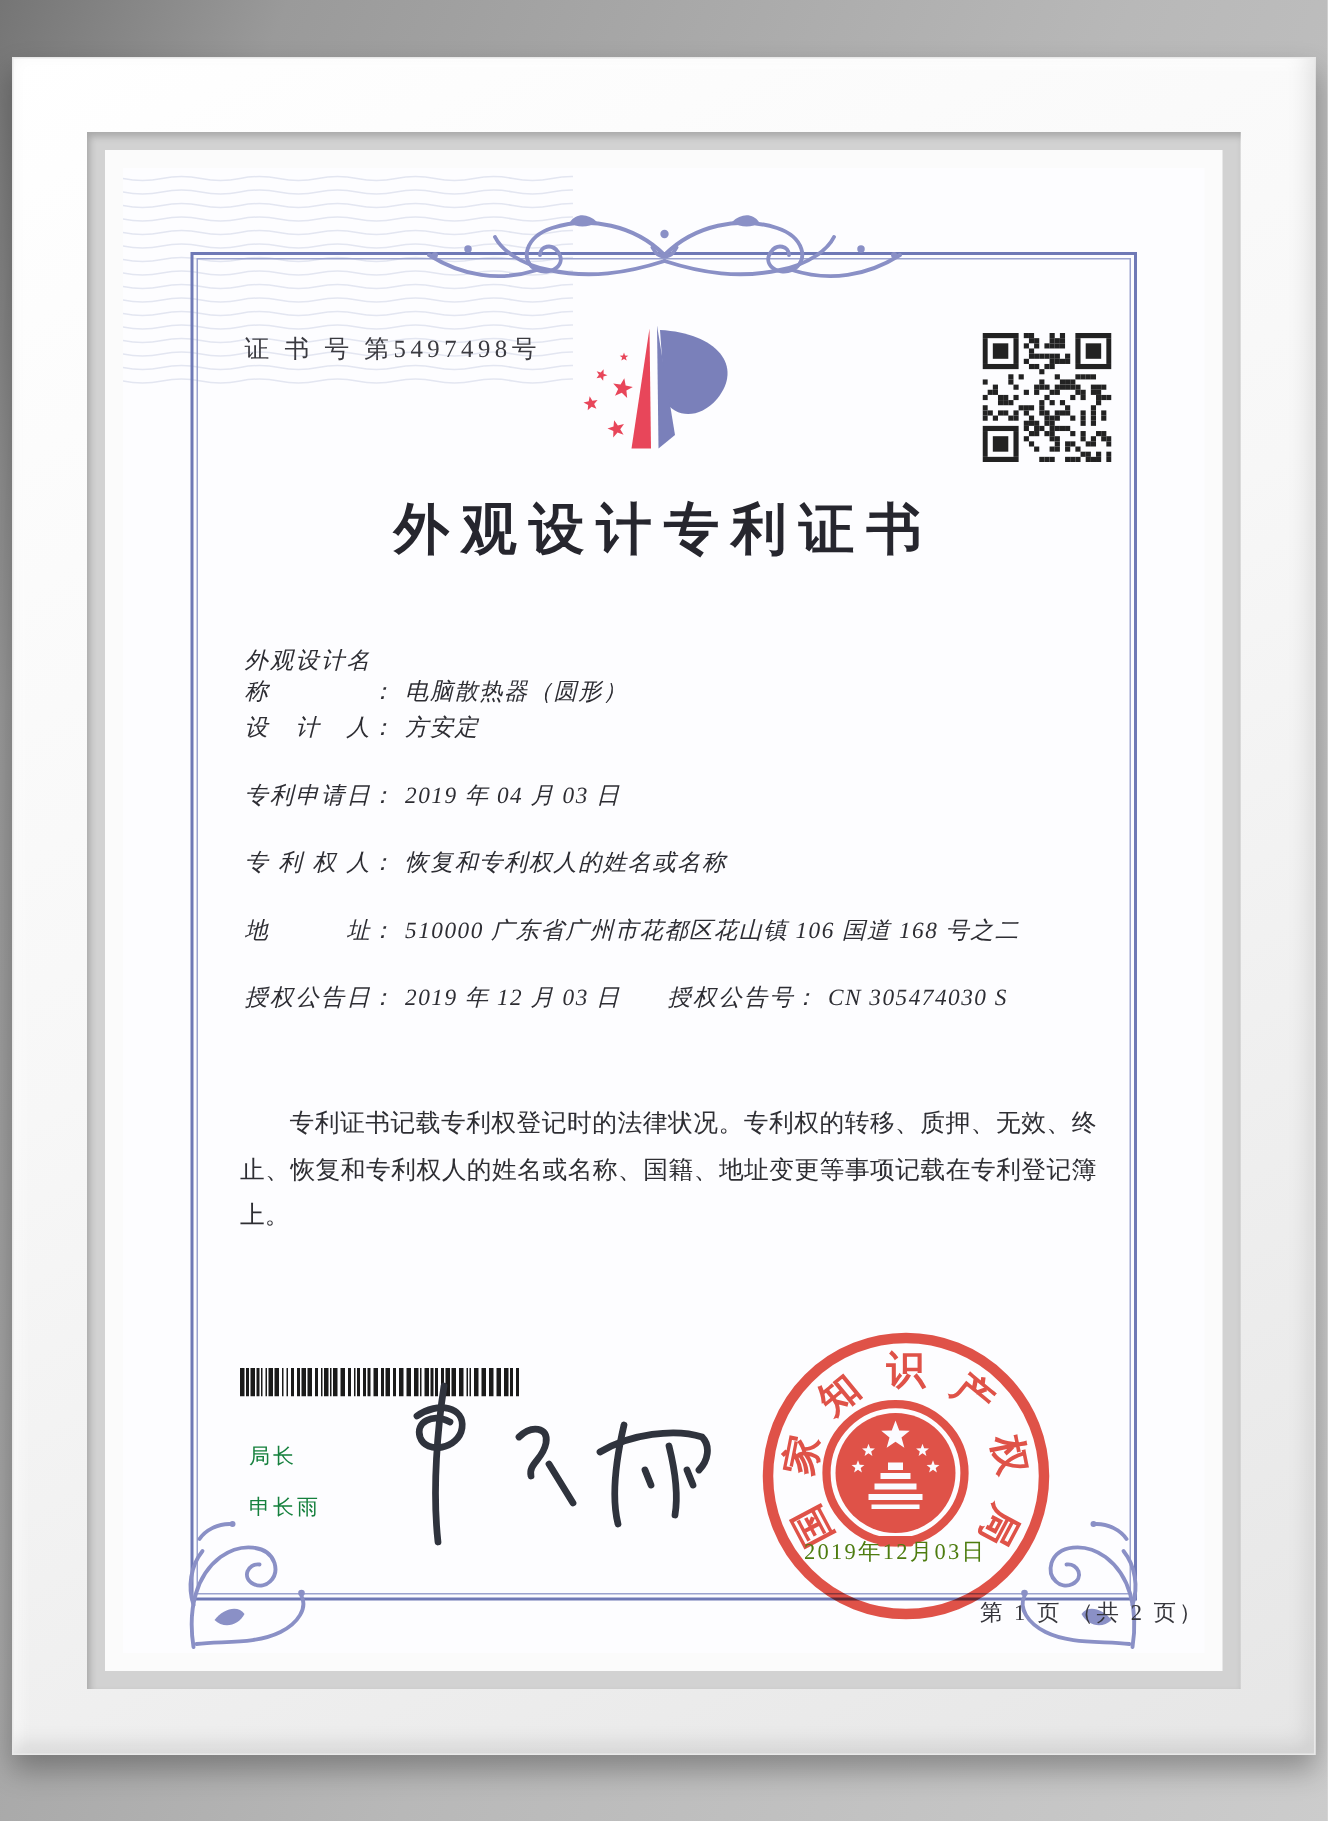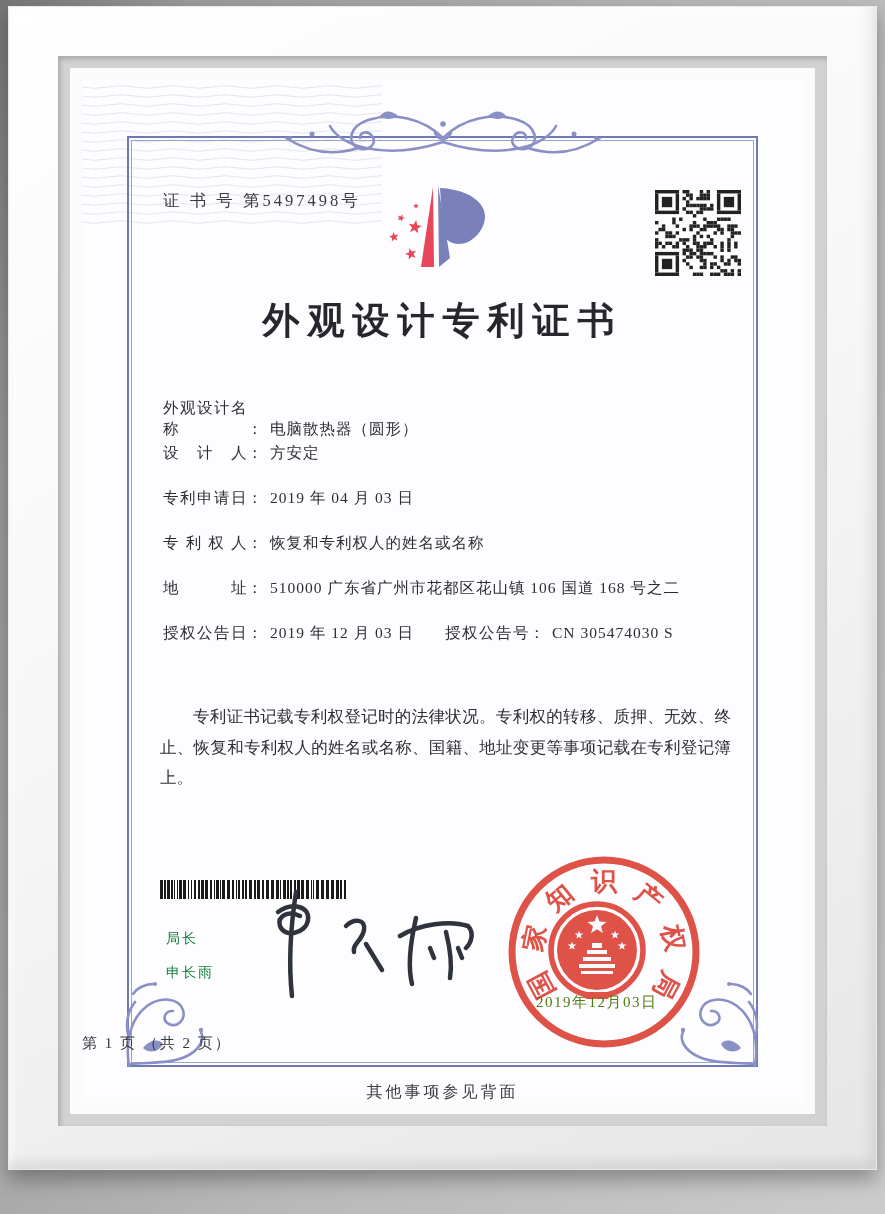--- a/index.html
+++ b/index.html
@@ -1,44 +1,44 @@
 <!DOCTYPE html>
 <html style="--border-blue: #6f79b6; --orn: #8a90c6;"><head>
 <meta charset="utf-8">
 <style>
   html,body{margin:0;padding:0;}
   body{width:885px;height:1214px;background:#b0b0b0;font-family:"Liberation Serif","DejaVu Serif",serif;overflow:hidden;}
   .photo{position:relative;width:885px;height:1214px;background:linear-gradient(112deg,#757575 0%,#9a9a9a 14%,#b8b8b8 55%,#cccccc 100%);}
   .frame{position:absolute;inset:6px 8px 44px 8px;background:linear-gradient(152deg,#ffffff 0%,#f7f7f7 45%,#e6e6e6 100%);
-         box-shadow:0 10px 18px rgba(0,0,0,.30), inset 0 0 0 1px #e9e9e9, inset -5px -7px 14px rgba(0,0,0,.10), inset 4px 5px 10px rgba(255,255,255,.9);}
+         box-shadow:0 10px 18px rgba(0,0,0,.30), inset 0 0 0 1px #e9e9e9, inset -5px -7px 14px rgba(0,0,0,.10), inset 4px 5px 10px rgba(255,255,255,.9);margin-top:32px;}
   .lip{position:absolute;inset:50px 50px 44px 50px;background:#d2d2d2;box-shadow:inset 2px 3px 5px rgba(0,0,0,.20);}
   .matte{position:absolute;inset:12px;background:#fbfbfb;}
   .paper{position:absolute;inset:12px;background:#fdfdff;overflow:hidden;}
   .waves{position:absolute;inset:0;z-index:0;}
   .borderbox{position:absolute;inset:56px 45px 35px 45px;border:2px solid var(--border-blue,#6f79b6);z-index:1;}
   .borderbox::after{content:'';position:absolute;inset:2px;border:1px solid #9ba3cf;}
   .orn{position:absolute;z-index:2;}
   .orn path{stroke:var(--orn,#8a90c6);stroke-width:2.6;fill:none;stroke-linecap:round;}
   .orn .fil{fill:var(--orn,#8a90c6);stroke:none;}
   .abs{position:absolute;z-index:3;}
   .certno{left:81px;top:110px;font-size:16.5px;letter-spacing:3px;color:#3a3a40;}
   .title{left:0;right:0;top:216px;text-align:center;font-size:37px;font-weight:600;letter-spacing:8px;color:#26262e;}
-  .fields{left:81px;right:50px;top:318px;font-size:15.5px;color:#2d2d33;}
+  .fields{left:81px;right:50px;top:318px;font-size:15.5px;color:#2d2d33;font-style:italic;}
   .frow{position:relative;height:45px;letter-spacing:.5px;}
   .flabel{display:inline-block;width:84px;text-align:justify;text-align-last:justify;}
   .fvalue{margin-left:7px;letter-spacing:1px;}
   .g2{position:absolute;left:282px;top:0;}
   .paras{left:78px;right:72px;top:622px;font-size:16.5px;line-height:30.5px;color:#2e2e33;text-align:justify;}
   .paras p{margin:0;text-indent:2em;}
   .barcode{left:78px;top:800px;}
   .signer{left:84px;font-size:14px;color:#15803d;letter-spacing:2px;}
   .sig{left:172px;top:806px;z-index:4;}
   .seal{left:422px;top:772px;z-index:4;}
   .sealdate{left:454px;top:913px;font-size:15px;letter-spacing:1.5px;color:#4d7c0f;z-index:5;}
-  .pageind{left:0;right:0;top:954px;text-align:left;font-size:15px;letter-spacing:2px;color:#36363c;}
+  .pageind{left:0;right:0;top:954px;text-align:right;font-size:15px;letter-spacing:2px;color:#36363c;}
   .backnote{left:0;right:0;top:1002px;text-align:center;font-size:16px;letter-spacing:3px;color:#3c3c41;}
   .qr{left:573px;top:110px;}
   .logo{left:300px;top:102px;}
 </style>
 </head>
 <body>
 
 <div class="photo">
   <div class="frame">
     <div class="lip">

